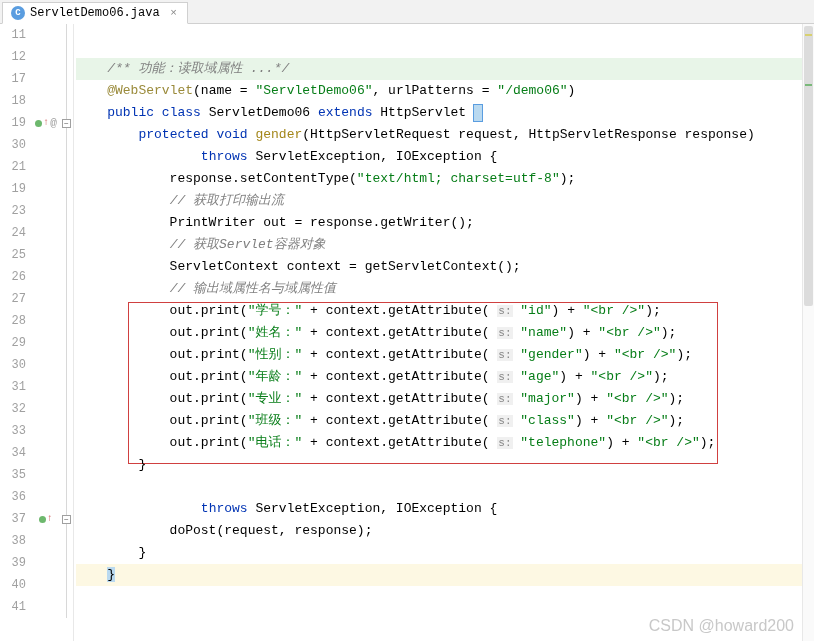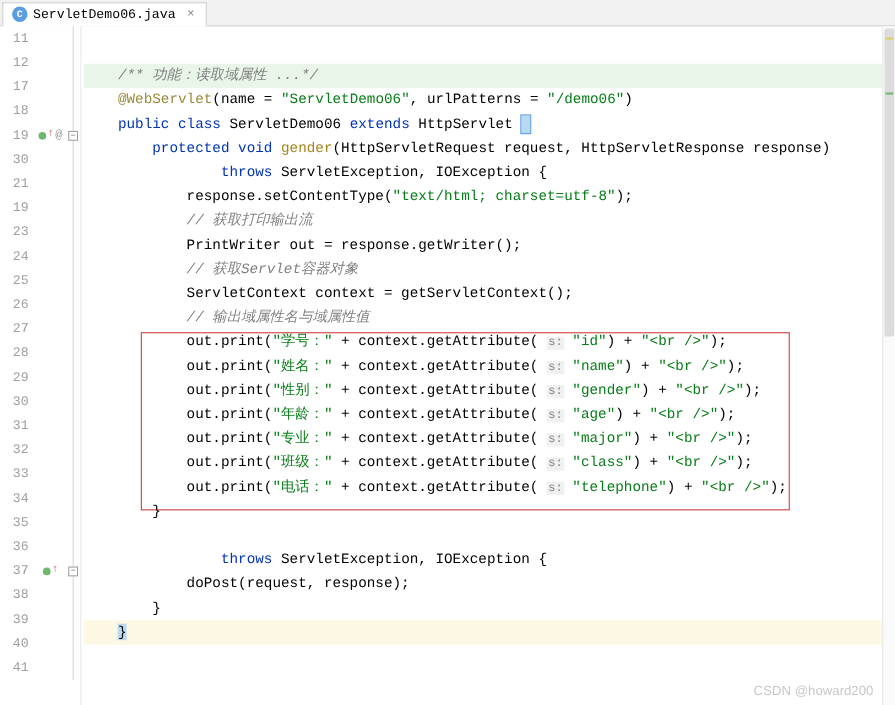--- a/index.html
+++ b/index.html
@@ -30,21 +30,21 @@
     .keyword { color: #0033b3; }
     .string { color: #067d17; }
     .method-decl { color: #a38619; }
     .param-hint { color: #888; background: #f0f0f0; font-size: 11px; padding: 0 1px; }
     .red-box { position: absolute; border: 1px solid #d04040; pointer-events: none; }
     .cursor-box { display: inline-block; background: #b9d9f0; outline: 1px solid #5a9de0; width: 8px; height: 16px; vertical-align: middle; }
     .scrollbar-right { position: absolute; right: 0; top: 24px; bottom: 0; width: 12px; background: #fafafa; border-left: 1px solid #e8e8e8; }
     .sb-thumb { position: absolute; left: 1px; right: 1px; top: 2px; height: 280px; background: #dcdcdc; border-radius: 2px; }
     .sb-mark-y { position: absolute; left: 2px; right: 2px; height: 2px; background: #d8d070; }
     .sb-mark-g { position: absolute; left: 2px; right: 2px; height: 2px; background: #7ab87a; }
-    .watermark { position: absolute; right: 20px; bottom: 6px; color: #c8c8c8; font-size: 12px; font-family: Arial, sans-serif; }
+    .watermark { position: absolute; right: 20px; bottom: 6px; color: #c8c8c8; font-size: 16px; font-family: Arial, sans-serif; }
   </style>
 </head>
 <body>
 
 <div class="tab-bar">
   <div class="tab">
     <span class="tab-icon">C</span>
     <span>ServletDemo06.java</span>
     <span class="tab-close">×</span>
   </div>

